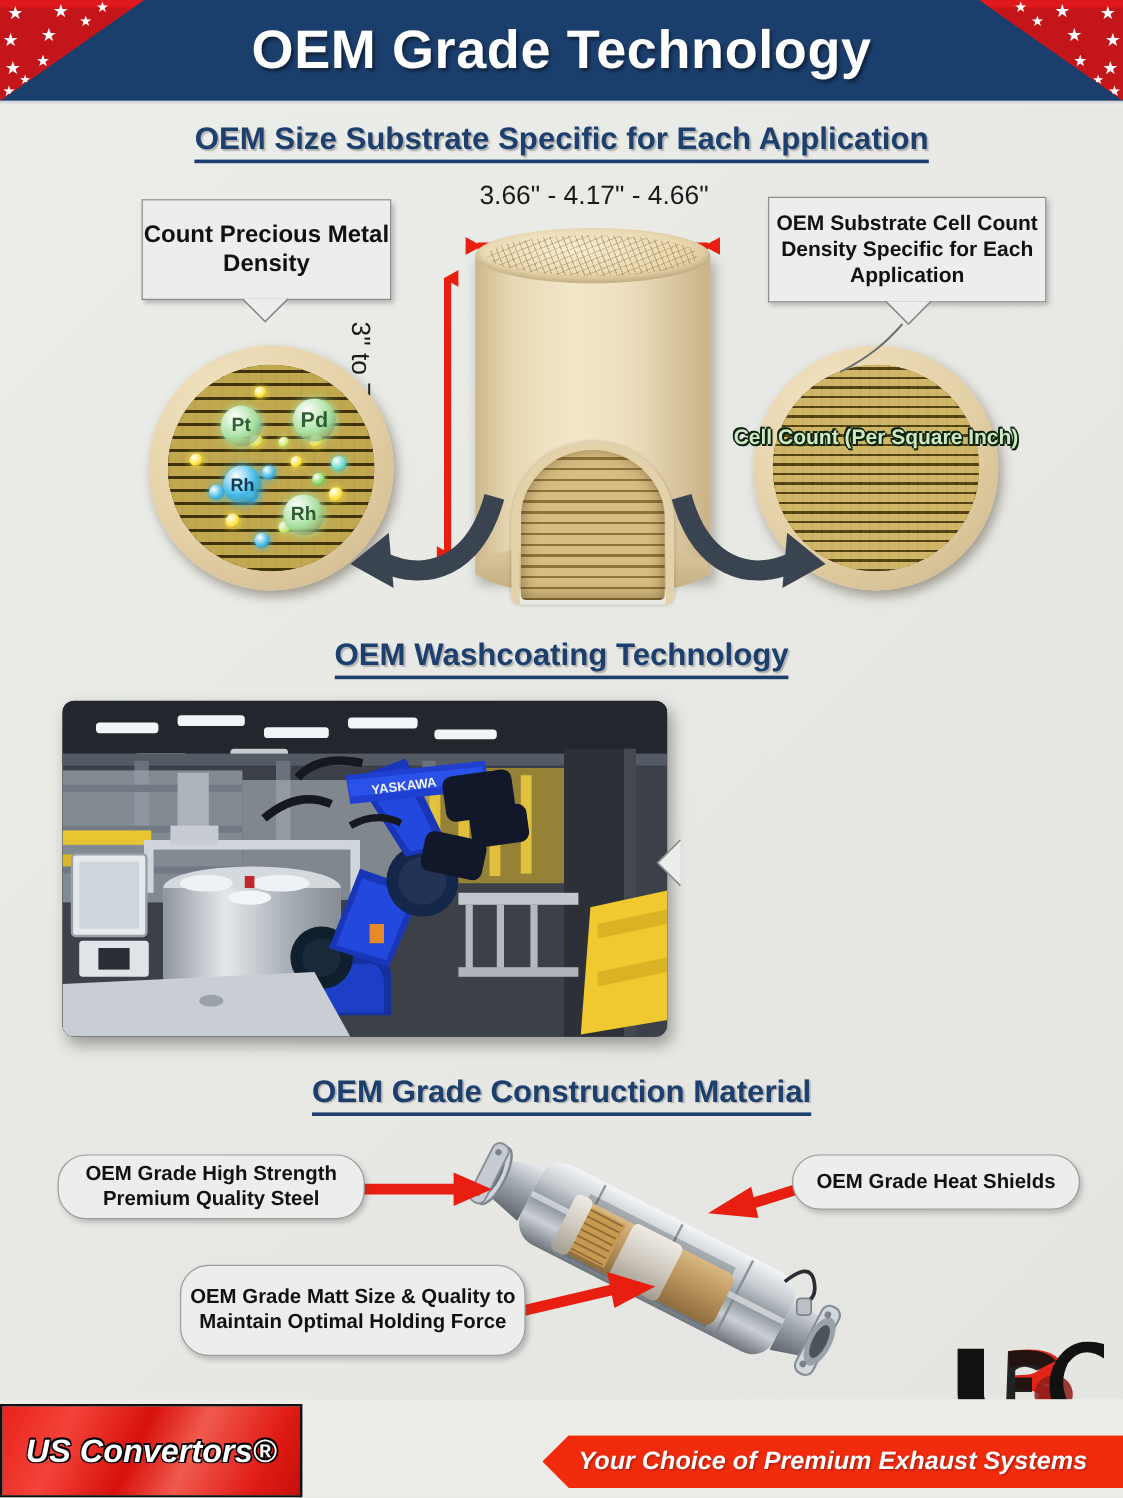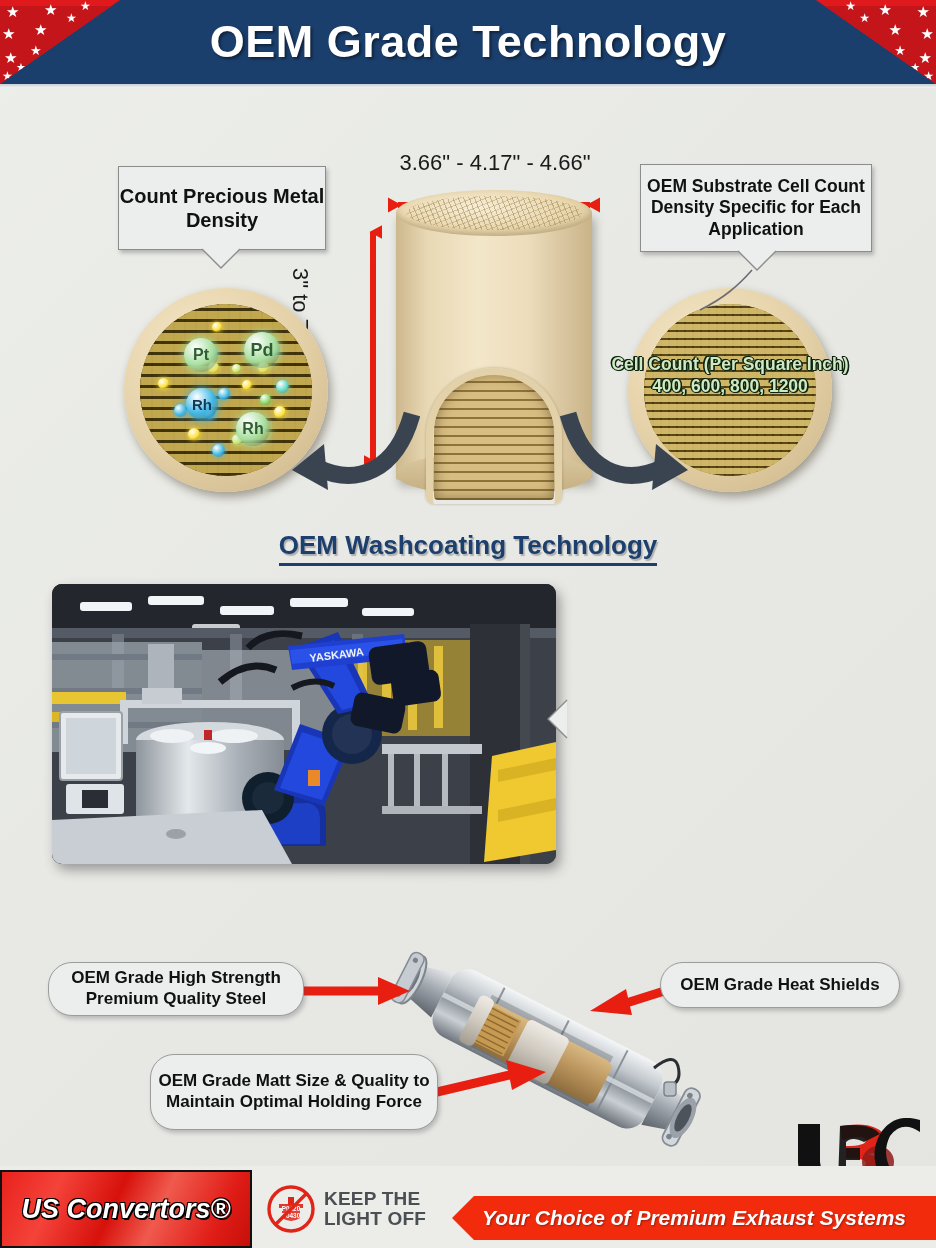--- a/index.html
+++ b/index.html
@@ -224,20 +224,23 @@
       <span class="star" style="right:66px; top:12px; font-size:12px;">★</span>
       <span class="star" style="right:4px;  top:50px;">★</span>
       <span class="star" style="right:30px; top:44px; font-size:13px;">★</span>
       <span class="star" style="right:2px;  top:70px; font-size:12px;">★</span>
       <span class="star" style="right:16px; top:62px; font-size:11px;">★</span>
     </div>
     <div class="header-title">OEM Grade Technology</div>
   </div>
   <div class="header-rule"></div>
 
+  <div class="sec-title" style="top:100px;">
+    <span class="u">OEM Size Substrate Specific for Each Application</span>
+  </div>
 
   <div class="dim-label-h">3.66" - 4.17" - 4.66"</div>
   <div class="dim-label-v">3" to 7" Length</div>
 
   <svg class="dim-h" viewBox="0 0 212 18">
     <defs>
       <marker id="ah-s" markerWidth="7" markerHeight="8" refX="6.4" refY="4" orient="auto">
         <path d="M7,4 L0,0.2 L1.6,4 L0,7.8 Z" fill="#e81f10"></path>
       </marker>
       <marker id="ah-e" markerWidth="7" markerHeight="8" refX="0.6" refY="4" orient="auto">
@@ -299,21 +302,20 @@
     </div>
   </div>
 
   <div class="disc disc-right">
     <div class="disc-inner">
       <div class="mesh-fine"></div>
     </div>
   </div>
   <div class="cell-count-text">
     <div>Cell Count (Per Square Inch)</div>
-    <div>400, 600, 800, 1200</div>
   </div>
 
   <svg class="curve-arrow" style="left:284px; top:400px; width:136px; height:96px;" viewBox="0 0 136 96">
     <path d="M128,14 C112,72 72,86 34,68" stroke="#3a4450" stroke-width="17" fill="none" stroke-linecap="butt"></path>
     <path d="M40,44 L8,70 L44,90 Z" fill="#3a4450"></path>
   </svg>
   <svg class="curve-arrow" style="left:560px; top:400px; width:136px; height:96px;" viewBox="0 0 136 96">
     <path d="M8,14 C24,72 64,86 102,68" stroke="#3a4450" stroke-width="17" fill="none" stroke-linecap="butt"></path>
     <path d="M96,44 L128,70 L92,90 Z" fill="#3a4450"></path>
   </svg>
@@ -462,20 +464,23 @@
           <stop offset="1" stop-color="#858c93"></stop>
         </linearGradient>
       </defs>
     </svg>
   </div>
 
   <svg style="position:absolute; left:546px; top:698px; width:22px; height:42px;" viewBox="0 0 22 42">
     <path d="M21,2 L2,21 L21,40" fill="#eceeed" stroke="#8a8d8a" stroke-width="1.4"></path>
   </svg>
 
+  <div class="sec-title" style="top:894px;">
+    <span class="u">OEM Grade Construction Material</span>
+  </div>
 
   <div class="conv">
     <svg viewBox="0 0 340 215" width="340" height="215">
       <defs>
         <linearGradient id="steel" x1="0" y1="0" x2="0" y2="1">
           <stop offset="0" stop-color="#f4f6f7"></stop>
           <stop offset=".28" stop-color="#c3c9ce"></stop>
           <stop offset=".5" stop-color="#8d949b"></stop>
           <stop offset=".72" stop-color="#c9cfd4"></stop>
           <stop offset="1" stop-color="#6d737a"></stop>
@@ -585,35 +590,18 @@
       <path d="M130,14 Q112,2 100,18 Q92,34 100,50 Q112,66 130,56 L130,70 Q100,78 88,54 Q80,34 90,16 Q104,-6 130,2 Z" fill="#111"></path>
     </svg>
   </div>
 
   <div class="footer"></div>
 
   <div class="usc-banner">
     <span class="usc-banner-text">US Convertors®</span>
   </div>
 
-  <div class="keep-light">
-    <svg width="50" height="50" viewBox="0 0 50 50">
-      <circle cx="25" cy="25" r="22" fill="none" stroke="#e02518" stroke-width="3.4"></circle>
-      <g fill="#e02518">
-        <path d="M13,20 L37,20 L37,24 L13,24 Z" opacity=".9"></path>
-        <path d="M16,24 L34,24 L34,34 Q25,40 16,34 Z" opacity=".85"></path>
-        <rect x="22" y="13" width="6" height="8"></rect>
-      </g>
-      <text x="25" y="27" font-family="Liberation Sans, sans-serif" font-size="6.4" font-weight="bold" fill="#ffffff" text-anchor="middle">P0420</text>
-      <text x="25" y="34" font-family="Liberation Sans, sans-serif" font-size="6.4" font-weight="bold" fill="#ffffff" text-anchor="middle">P0430</text>
-      <line x1="9" y1="41" x2="41" y2="9" stroke="#e02518" stroke-width="3.4"></line>
-    </svg>
-    <div class="kl-text">
-      <div>KEEP THE</div>
-      <div>LIGHT OFF</div>
-    </div>
-  </div>
 
   <div class="tagline">
     <span class="tagline-text">Your Choice of Premium Exhaust Systems</span>
   </div>
 
 </div>
 
 </body></html>

